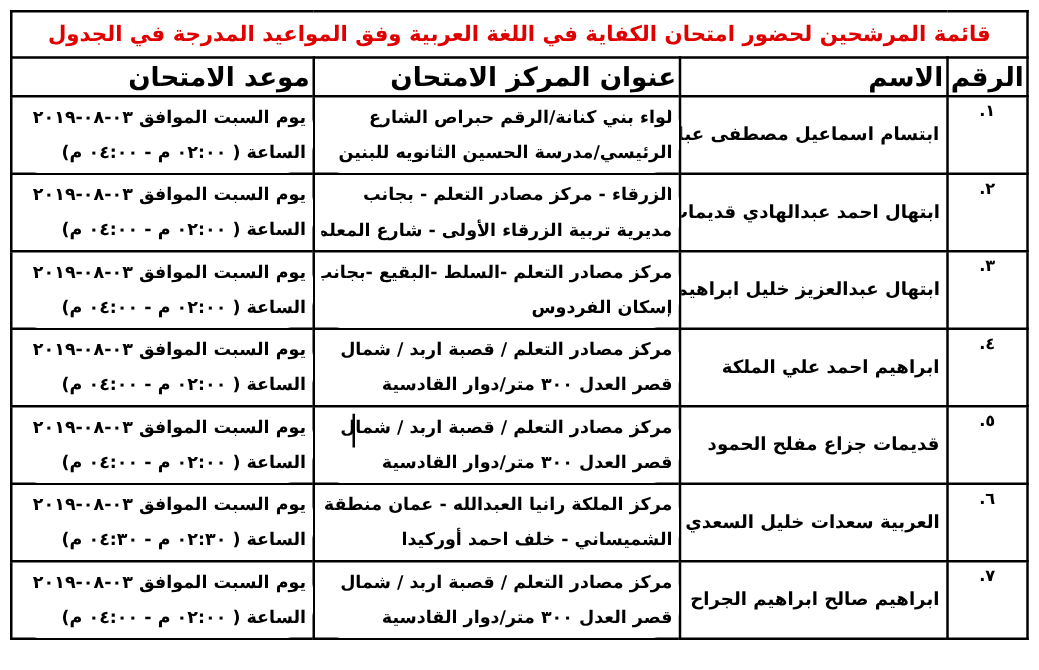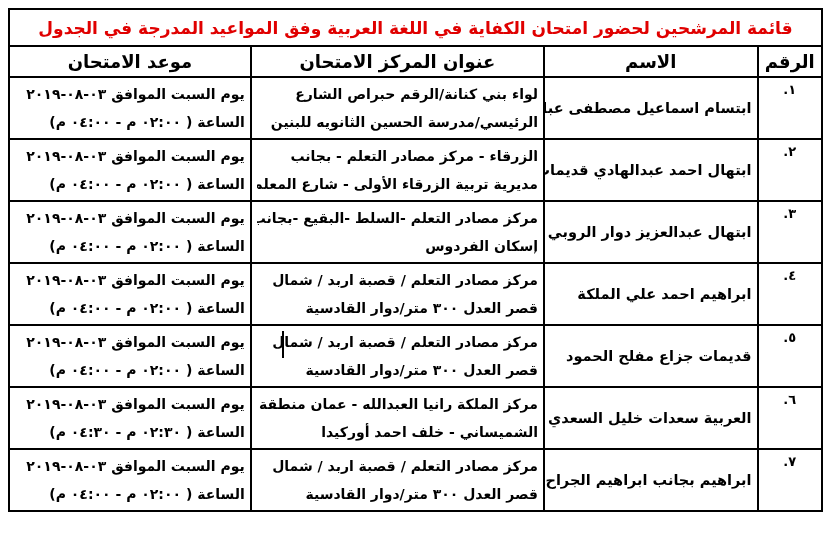--- a/index.html
+++ b/index.html
@@ -39,23 +39,23 @@
   td.title-cell {
     text-align: center;
     vertical-align: middle;
     color: #e00000;
     font-size: 17px;
     letter-spacing: 0px;
     padding: 2px 4px;
   }
   tr.row-head { height: 31px; }
   th.head-cell {
-    text-align: center;
-    vertical-align: middle;
-    font-size: 18px;
+    text-align: right;
+    vertical-align: middle;
+    font-size: 21px;
     padding: 2px;
   }
   tr.row-data { height: 62px; }
 
   td.cell-num {
     vertical-align: top;
     text-align: center;
     font-size: 13px;
     padding-top: 4px;
   }
@@ -131,21 +131,21 @@
           <div class="cell-line">مديرية تربية الزرقاء الأولى - شارع المعلم</div>
         </td>
         <td class="cell-when">
           <div class="cell-line">يوم السبت الموافق ٠٣-٠٨-٢٠١٩</div>
           <div class="cell-line">الساعة ( ٠٢:٠٠ م - ٠٤:٠٠ م)</div>
         </td>
       </tr>
 
       <tr class="row-data">
         <td class="cell-num">٣.</td>
-        <td class="cell-name">ابتهال عبدالعزيز دوار الروبي</td>
+        <td class="cell-name">ابتهال عبدالعزيز خليل ابراهيم</td>
         <td class="cell-addr">
           <div class="cell-line">مركز مصادر التعلم -السلط -البقيع -بجانب</div>
           <div class="cell-line">إسكان الفردوس</div>
         </td>
         <td class="cell-when">
           <div class="cell-line">يوم السبت الموافق ٠٣-٠٨-٢٠١٩</div>
           <div class="cell-line">الساعة ( ٠٢:٠٠ م - ٠٤:٠٠ م)</div>
         </td>
       </tr>
 
@@ -184,21 +184,21 @@
           <div class="cell-line">الشميساني - خلف احمد أوركيدا</div>
         </td>
         <td class="cell-when">
           <div class="cell-line">يوم السبت الموافق ٠٣-٠٨-٢٠١٩</div>
           <div class="cell-line">الساعة ( ٠٢:٣٠ م - ٠٤:٣٠ م)</div>
         </td>
       </tr>
 
       <tr class="row-data">
         <td class="cell-num">٧.</td>
-        <td class="cell-name">ابراهيم بجانب ابراهيم الجراح</td>
+        <td class="cell-name">ابراهيم صالح ابراهيم الجراح</td>
         <td class="cell-addr">
           <div class="cell-line">مركز مصادر التعلم / قصبة اربد / شمال</div>
           <div class="cell-line">قصر العدل ٣٠٠ متر/دوار القادسية</div>
         </td>
         <td class="cell-when">
           <div class="cell-line">يوم السبت الموافق ٠٣-٠٨-٢٠١٩</div>
           <div class="cell-line">الساعة ( ٠٢:٠٠ م - ٠٤:٠٠ م)</div>
         </td>
       </tr>
     </tbody>

